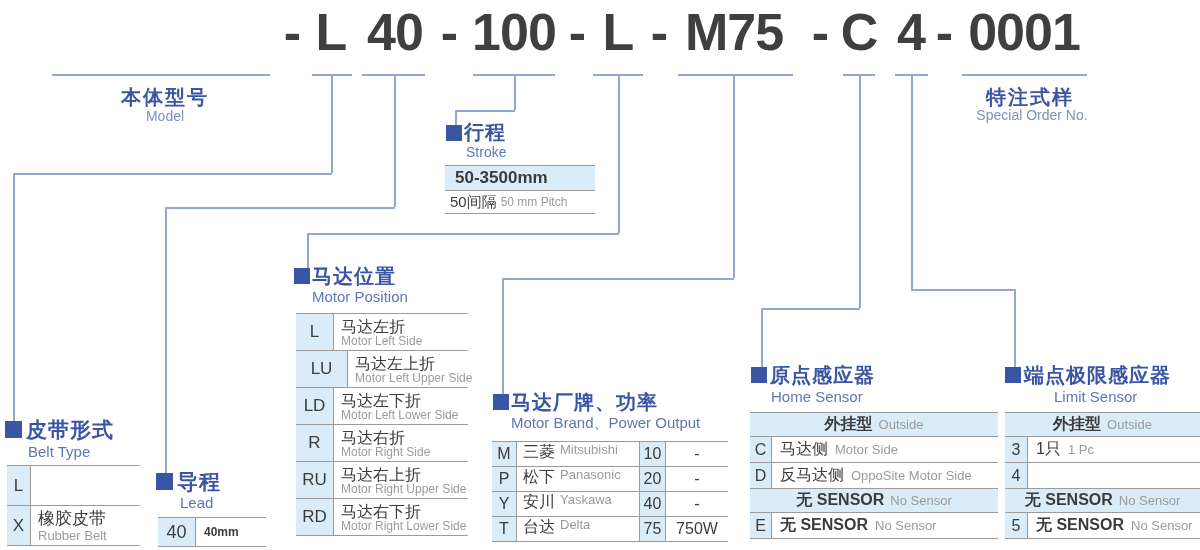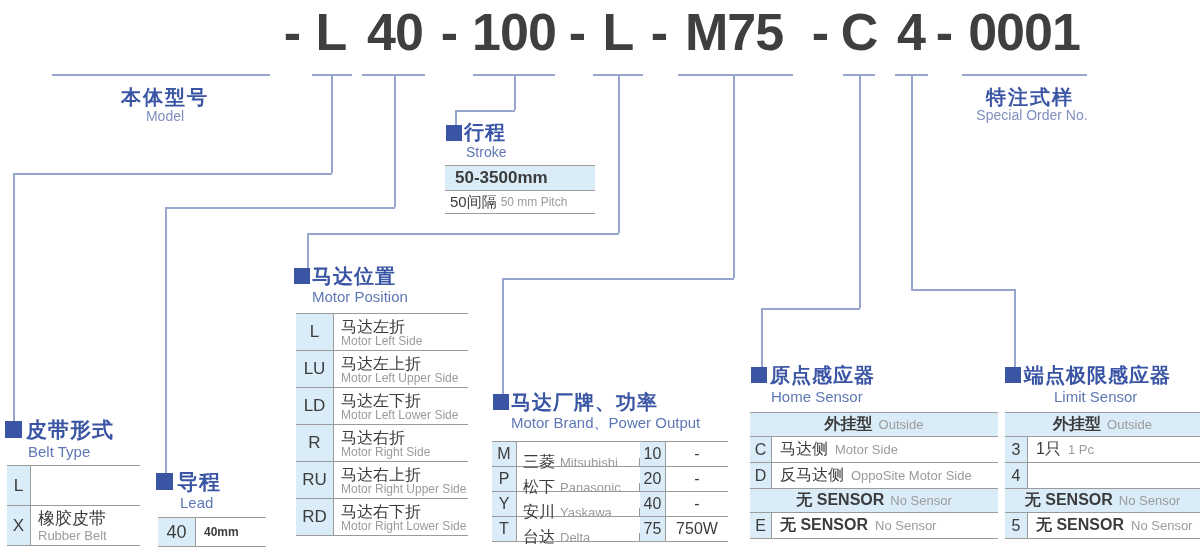--- a/index.html
+++ b/index.html
@@ -26,22 +26,22 @@
   .cell-body{flex:1 1 auto;padding:2px 0 0 7px;box-sizing:border-box;display:flex;flex-direction:column;justify-content:center;}
   .cell-body .zh{font-size:16px;color:#3c3c3c;line-height:1.1;white-space:nowrap;}
   .cell-body .en{font-size:12px;color:#9b9b9b;line-height:1.1;white-space:nowrap;}
   .inline-body{flex:1 1 auto;display:flex;align-items:center;padding-left:8px;white-space:nowrap;box-sizing:border-box;}
   .inline-body .zh{font-size:16px;color:#3c3c3c;font-weight:bold;}
   .inline-body .en{font-size:13px;color:#9b9b9b;margin-left:7px;}
   .group-hdr{background:#daecf8;display:flex;align-items:center;justify-content:center;
              border-bottom:1.5px solid #9b9b9b;box-sizing:border-box;white-space:nowrap;}
   .group-hdr .zh{font-size:16px;font-weight:bold;color:#3c3c3c;}
   .group-hdr .en{font-size:13px;color:#9b9b9b;margin-left:6px;}
-  .cell-mid{border-right:1.5px solid #9b9b9b;box-sizing:border-box;display:flex;align-items:center;
-            padding-left:6px;white-space:nowrap;flex:0 0 auto;margin-top:16px;}
+  .cell-mid{border-right:1.5px solid #9b9b9b;box-sizing:border-box;display:flex;
+            padding-left:6px;white-space:nowrap;flex:0 0 auto;}
   .cell-mid .zh{font-size:16px;color:#3c3c3c;}
   .cell-mid .en{font-size:13px;color:#9b9b9b;margin-left:5px;}
   .cell-num{background:#daecf8;border-right:1.5px solid #9b9b9b;box-sizing:border-box;
             display:flex;align-items:center;justify-content:center;font-size:16px;color:#3c3c3c;flex:0 0 auto;}
   .cell-watt{display:flex;align-items:center;justify-content:center;font-size:16px;color:#3c3c3c;flex:1 1 auto;}
 </style>
 </head>
 <body>
 
 <div id="stage">
@@ -156,21 +156,21 @@
   <div class="en-title" style="left:312px;top:288px">Motor Position</div>
   <div class="tbl" style="left:296px;top:313px;width:172px">
     <div class="trow" style="height:37px">
       <div class="cell-code" style="width:38px">L</div>
       <div class="cell-body">
           <span class="zh">马达左折</span>
           <span class="en">Motor Left Side</span>
         </div>
     </div>
     <div class="trow" style="height:37px">
-      <div class="cell-code" style="width:38px">LU</div>
+      <div class="cell-code" style="width:52px">LU</div>
       <div class="cell-body">
           <span class="zh">马达左上折</span>
           <span class="en">Motor Left Upper Side</span>
         </div>
     </div>
     <div class="trow" style="height:37px">
       <div class="cell-code" style="width:38px">LD</div>
       <div class="cell-body">
           <span class="zh">马达左下折</span>
           <span class="en">Motor Left Lower Side</span>

